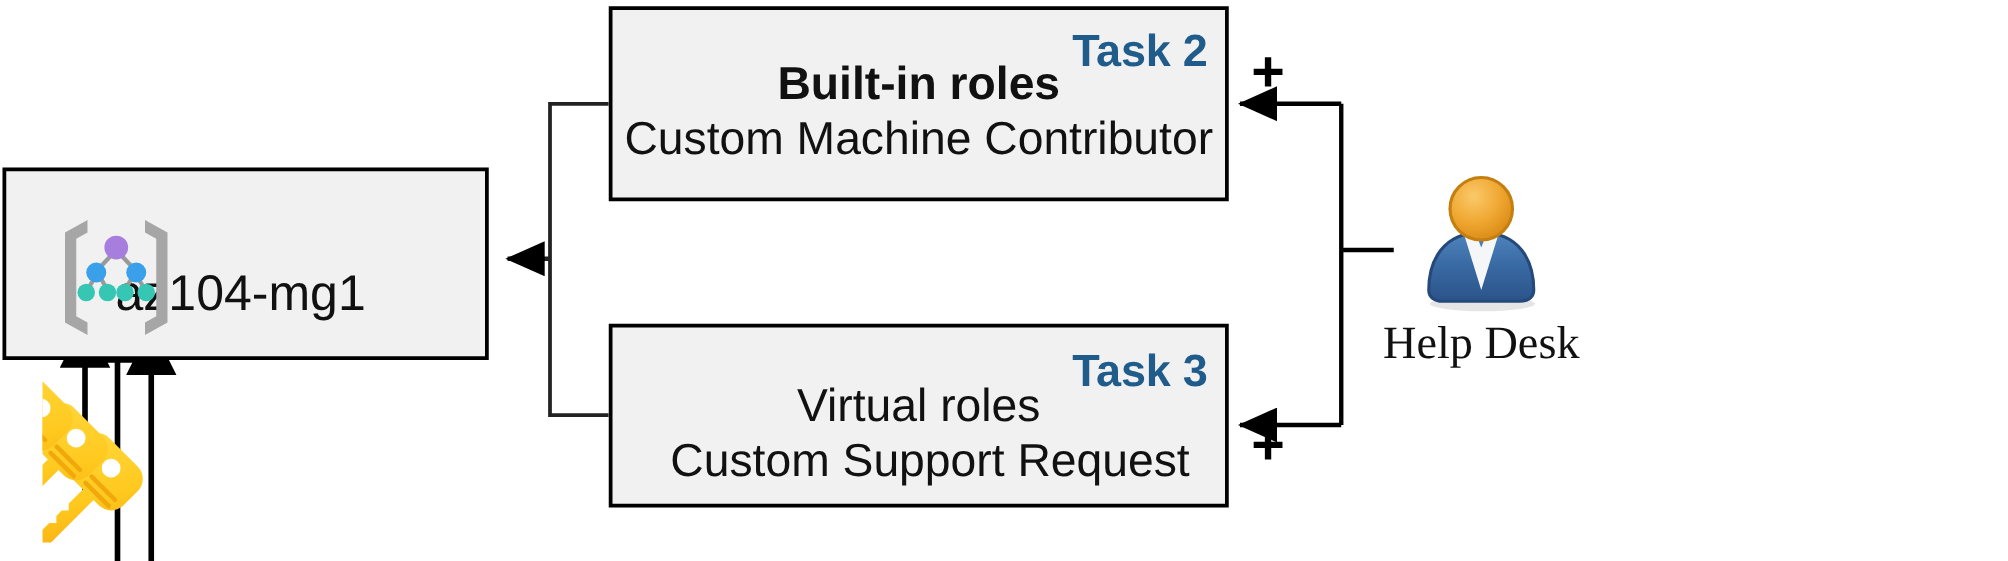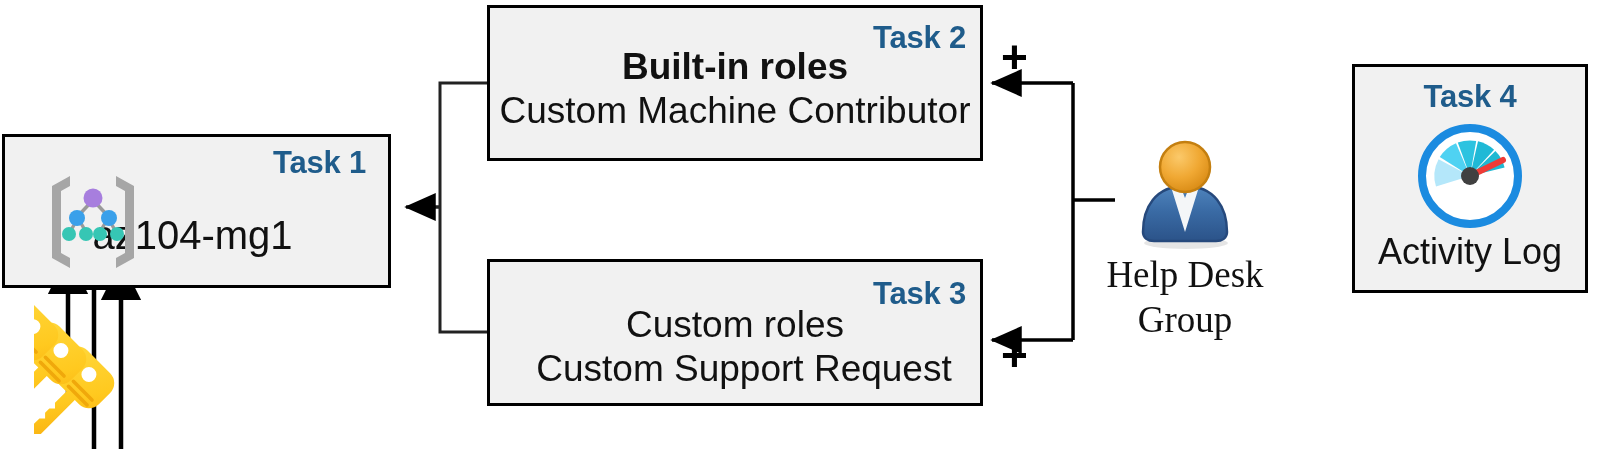--- a/index.html
+++ b/index.html
@@ -23,21 +23,21 @@
   .task-box {
     position: absolute;
     background: #f1f1f1;
     border: 3px solid #000000;
     box-sizing: border-box;
   }
   .task-label {
     position: absolute;
     font-weight: bold;
     color: #1f5c8b;
-    font-size: 31px;
+    font-size: 36px;
     letter-spacing: -0.2px;
     white-space: nowrap;
   }
   .box-text {
     position: absolute;
     color: #111111;
     font-size: 37px;
     white-space: nowrap;
     text-align: center;
   }
@@ -243,21 +243,20 @@
     </g>
 
     <g stroke="#000000" stroke-width="4.5" fill="none">
       <path d="M68,404 L68,256" marker-end="url(#arrowheadUp)"></path>
       <path d="M94,449 L94,252" marker-end="url(#arrowheadUp)"></path>
       <path d="M121,449 L121,262" marker-end="url(#arrowheadUp)"></path>
     </g>
   </svg>
 
   <div class="task-box" id="task1-box">
-    <span class="task-label" id="task1-label">Task 1</span>
     <span class="box-text" id="task1-name">az104-mg1</span>
   </div>
 
   <svg id="mg-icon" viewBox="0 0 94 100" xmlns="http://www.w3.org/2000/svg">
 
     <path d="M24,4 L6,14 L6,86 L24,96 L24,86 L15,81 L15,19 L24,14 Z" fill="#a6a6a6"></path>
 
     <path d="M70,4 L88,14 L88,86 L70,96 L70,86 L79,81 L79,19 L70,14 Z" fill="#a6a6a6"></path>
 
     <g stroke="#9a9a9a" stroke-width="3.4" fill="none">
@@ -281,58 +280,37 @@
   </svg>
 
   <div class="task-box" id="task2-box">
     <span class="task-label" id="task2-label">Task 2</span>
     <span class="box-text" id="task2-line1">Built-in roles</span>
     <span class="box-text" id="task2-line2">Custom Machine Contributor</span>
   </div>
 
   <div class="task-box" id="task3-box">
     <span class="task-label" id="task3-label">Task 3</span>
-    <span class="box-text" id="task3-line1">Custom roles</span>
+    <span class="box-text" id="task3-line1">Virtual roles</span>
     <span class="box-text" id="task3-line2">Custom Support Request</span>
   </div>
 
-  <div class="task-box" id="task4-box">
-    <span class="task-label" id="task4-label">Task 4</span>
-
-    <svg id="task4-icon" viewBox="0 0 104 104" xmlns="http://www.w3.org/2000/svg">
-      <circle cx="52" cy="52" r="48" fill="#ffffff" stroke="#1b8be0" stroke-width="8"></circle>
-      <g transform="translate(52,52)">
-
-        <path d="M0,0 L-34.0,10.6 A35.6,35.6 0 0,1 -31.4,-16.8 Z" fill="#b4e7fa"></path>
-        <path d="M0,0 L-30.2,-18.9 A35.6,35.6 0 0,1 -14.0,-32.7 Z" fill="#4fd2f2"></path>
-        <path d="M0,0 L-12.2,-33.4 A35.6,35.6 0 0,1 6.2,-35.0 Z" fill="#2cc3e0"></path>
-        <path d="M0,0 L8.0,-34.7 A35.6,35.6 0 0,1 24.1,-26.2 Z" fill="#1fb9d6"></path>
-        <path d="M0,0 L25.4,-24.9 A35.6,35.6 0 0,1 34.6,-8.4 Z" fill="#20b9d2"></path>
-      </g>
-
-      <line x1="52" y1="52" x2="85" y2="36" stroke="#ef3b36" stroke-width="6" stroke-linecap="round"></line>
-      <circle cx="52" cy="52" r="9" fill="#404040"></circle>
-    </svg>
-
-    <span class="box-text" id="task4-text">Activity Log</span>
-  </div>
 
   <svg id="person-icon" viewBox="0 0 108 110" xmlns="http://www.w3.org/2000/svg">
     <ellipse cx="55" cy="103" rx="42" ry="6" fill="#000000" opacity="0.10"></ellipse>
 
     <path d="M54,46 C24,46 12,68 12,92 C12,98 17,101 23,101 L85,101
              C91,101 96,98 96,92 C96,68 84,46 54,46 Z" fill="url(#bodyGrad)" stroke="#26497c" stroke-width="2.5"></path>
 
     <path d="M41,50 L54,92 L67,50 L59,45 L54,58 L49,45 Z" fill="#f4f6f8"></path>
 
     <circle cx="54" cy="27" r="25" fill="url(#headGrad)" stroke="#c47f10" stroke-width="2.5"></circle>
   </svg>
   <div id="person-label">
     <div>Help Desk</div>
-    <div>Group</div>
   </div>
 
   <svg id="keys-icon" viewBox="0 0 130 144" xmlns="http://www.w3.org/2000/svg">
 
     <g transform="translate(62,54) rotate(45)">
       <path d="M20,0 a14,14 0 0,1 14,14 v16 a14,14 0 0,1 -14,14 h-6 v48
                l-6,6 l-6,-6 v-10 l4,-4 l-4,-4 v-6 l4,-4 l-4,-4 v-16 h-14
                a14,14 0 0,1 -14,-14 v-16 a14,14 0 0,1 14,-14 z" fill="url(#keyGrad)"></path>
       <circle cx="6" cy="16" r="7.5" fill="#ffffff"></circle>
       <rect x="-2" y="30" width="30" height="3.6" rx="1.8" fill="#f0a80b"></rect>

